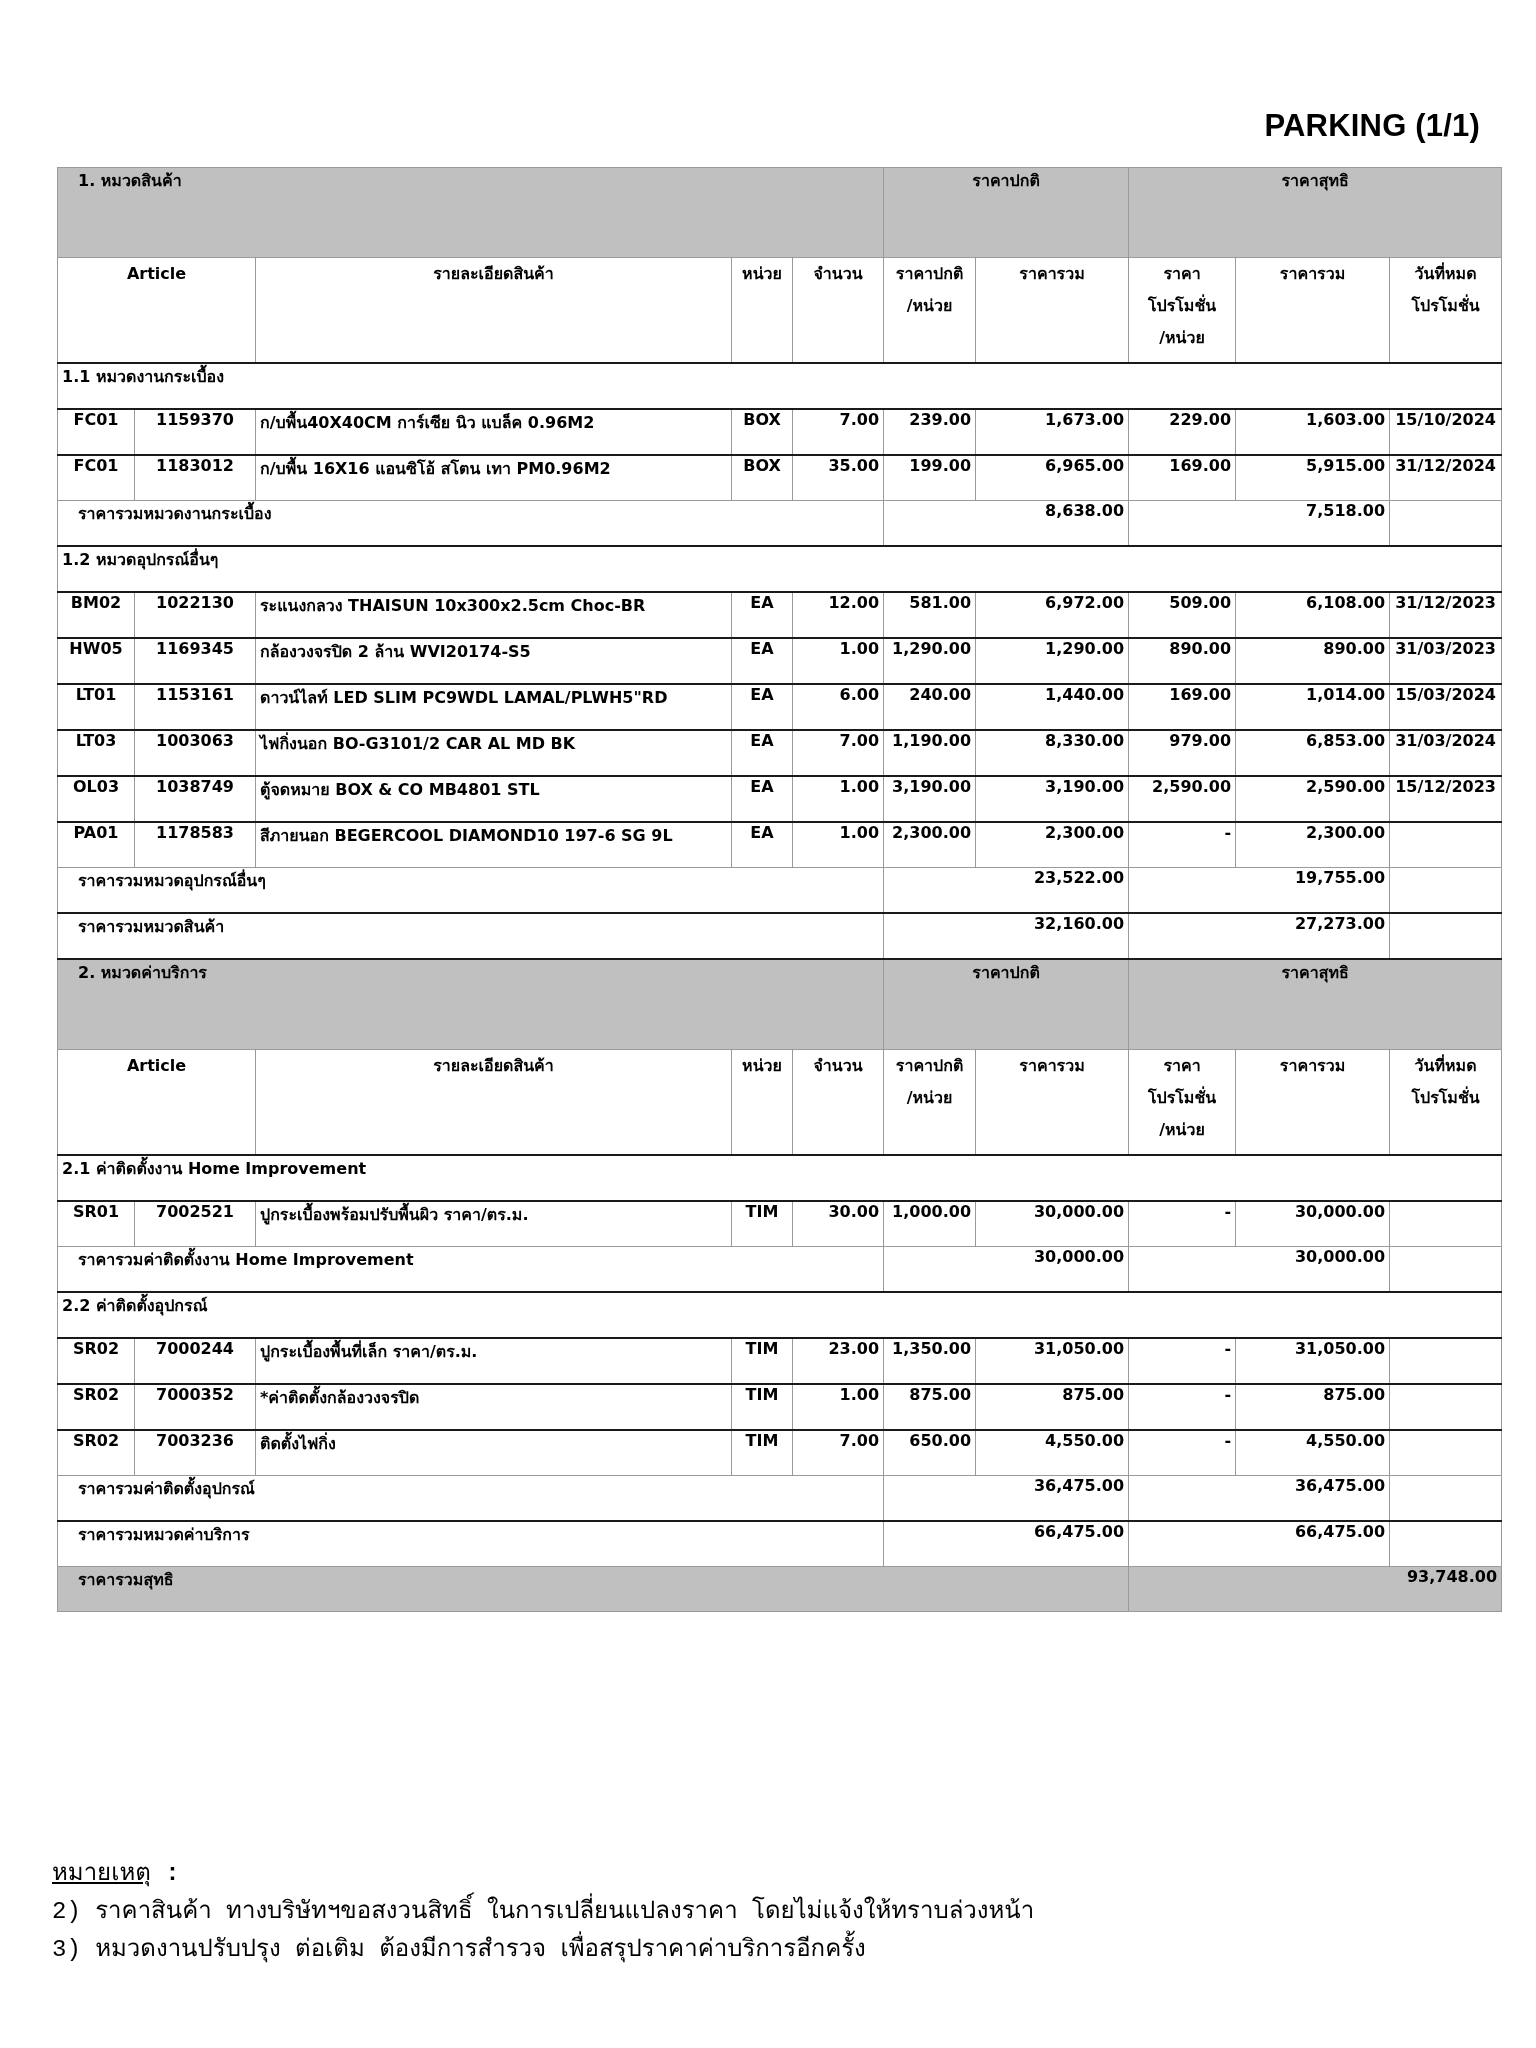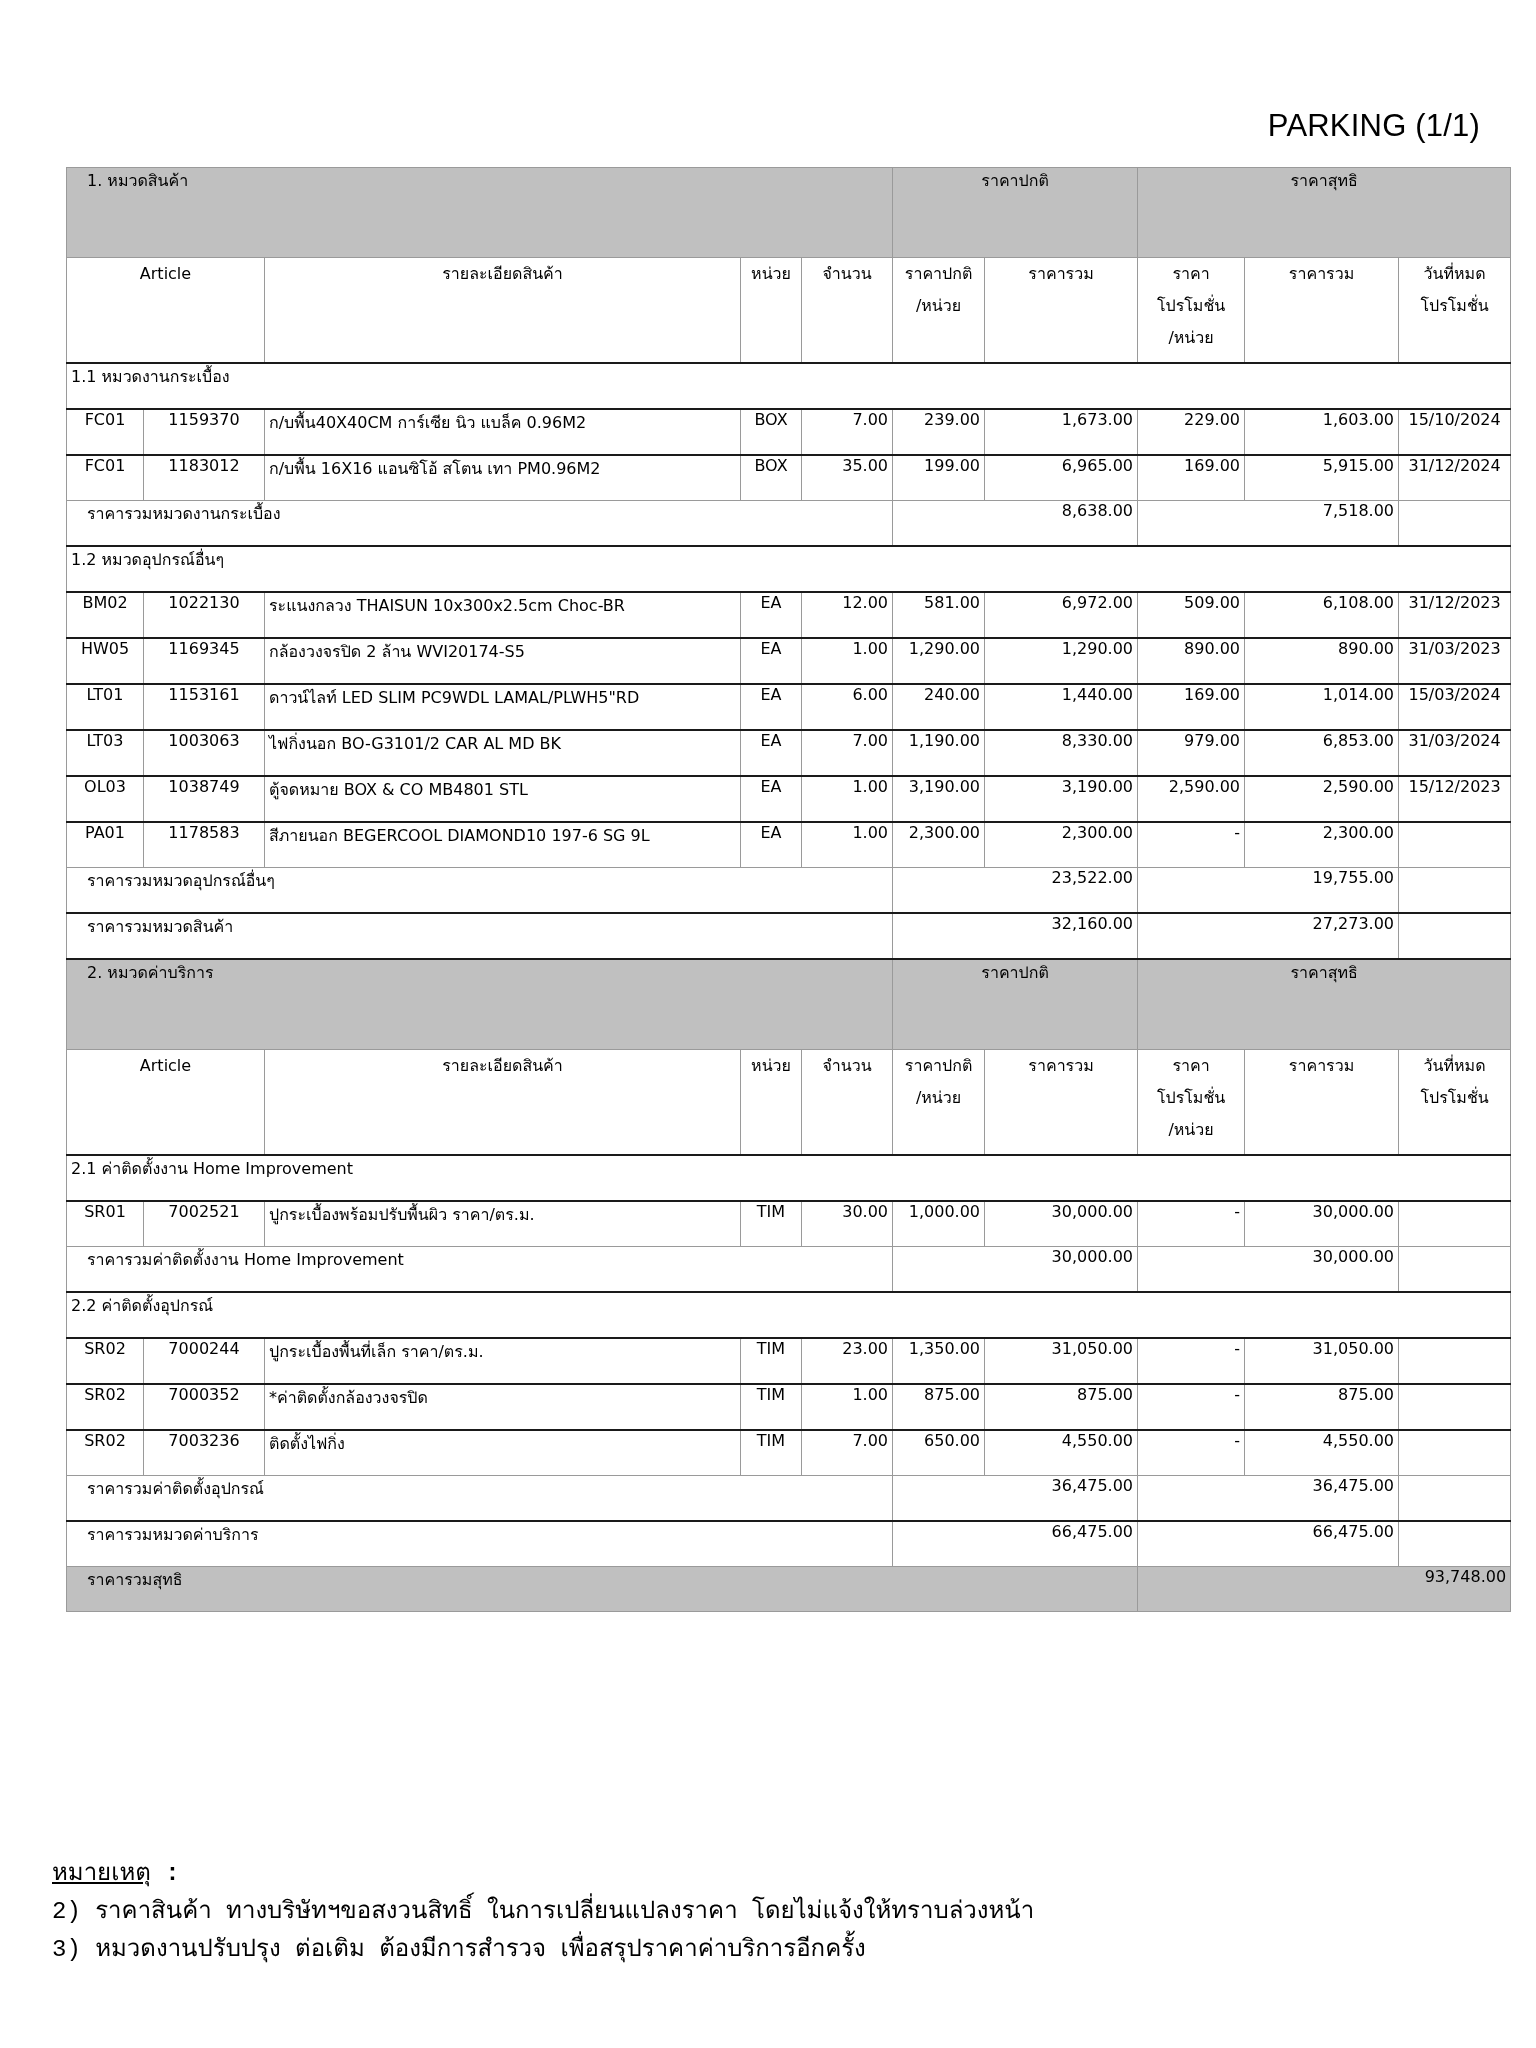--- a/index.html
+++ b/index.html
@@ -1,18 +1,18 @@
 <!DOCTYPE html>
 <html><head>
 <meta charset="utf-8">
 <style>
   html, body { margin:0; padding:0; background:#ffffff; }
   body { width:1536px; height:2048px; position:relative; font-family:"DejaVu Sans", sans-serif; color:#000; overflow:hidden; }
-  .title { position:absolute; right:56px; top:108px; font-family:"Liberation Sans", sans-serif; font-weight:normal; font-size:31px; letter-spacing:0.2px; }
-  table.q { position:absolute; left:66px; top:167px; width:1444px; border-collapse:collapse; table-layout:fixed; font-size:16px; }
+  .title { position:absolute; right:56px; top:108px; font-family:"Liberation Sans", sans-serif; font-weight:bold; font-size:31px; letter-spacing:0.2px; }
+  table.q { position:absolute; left:57px; top:167px; width:1444px; border-collapse:collapse; table-layout:fixed; font-size:16px;font-weight:bold; }
   table.q td { border:1px solid #9a9a9a; padding:0 4px; vertical-align:top; overflow:hidden; white-space:nowrap; }
   table.q tr.thick td { border-top:2px solid #1a1a1a; }
   .gray td, td.gray { background:#c0c0c0; }
   .cat td { height:89px; padding-top:10px; }
   .hdr td { height:104px; padding-top:6px; line-height:32px; text-align:center; }
   .sub td { height:44px; padding-top:8px; padding-left:14px;margin-top:36px; }
   .row td { height:44px; padding-top:11px; }
   .sum td { height:44px; padding-top:11px; }
   .c { text-align:center; }
   .r { text-align:right; }

